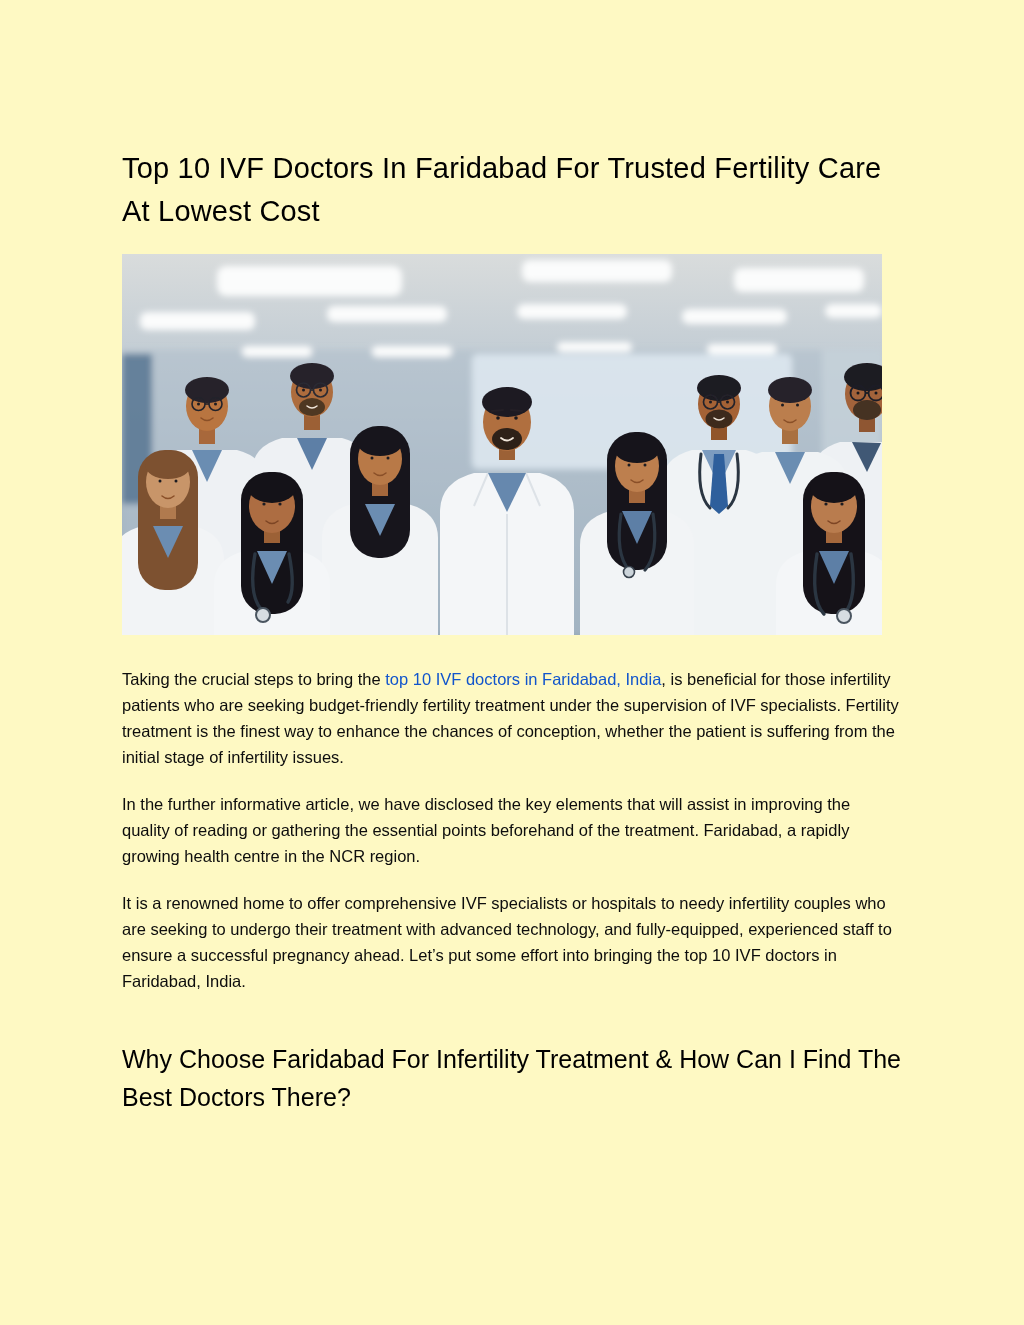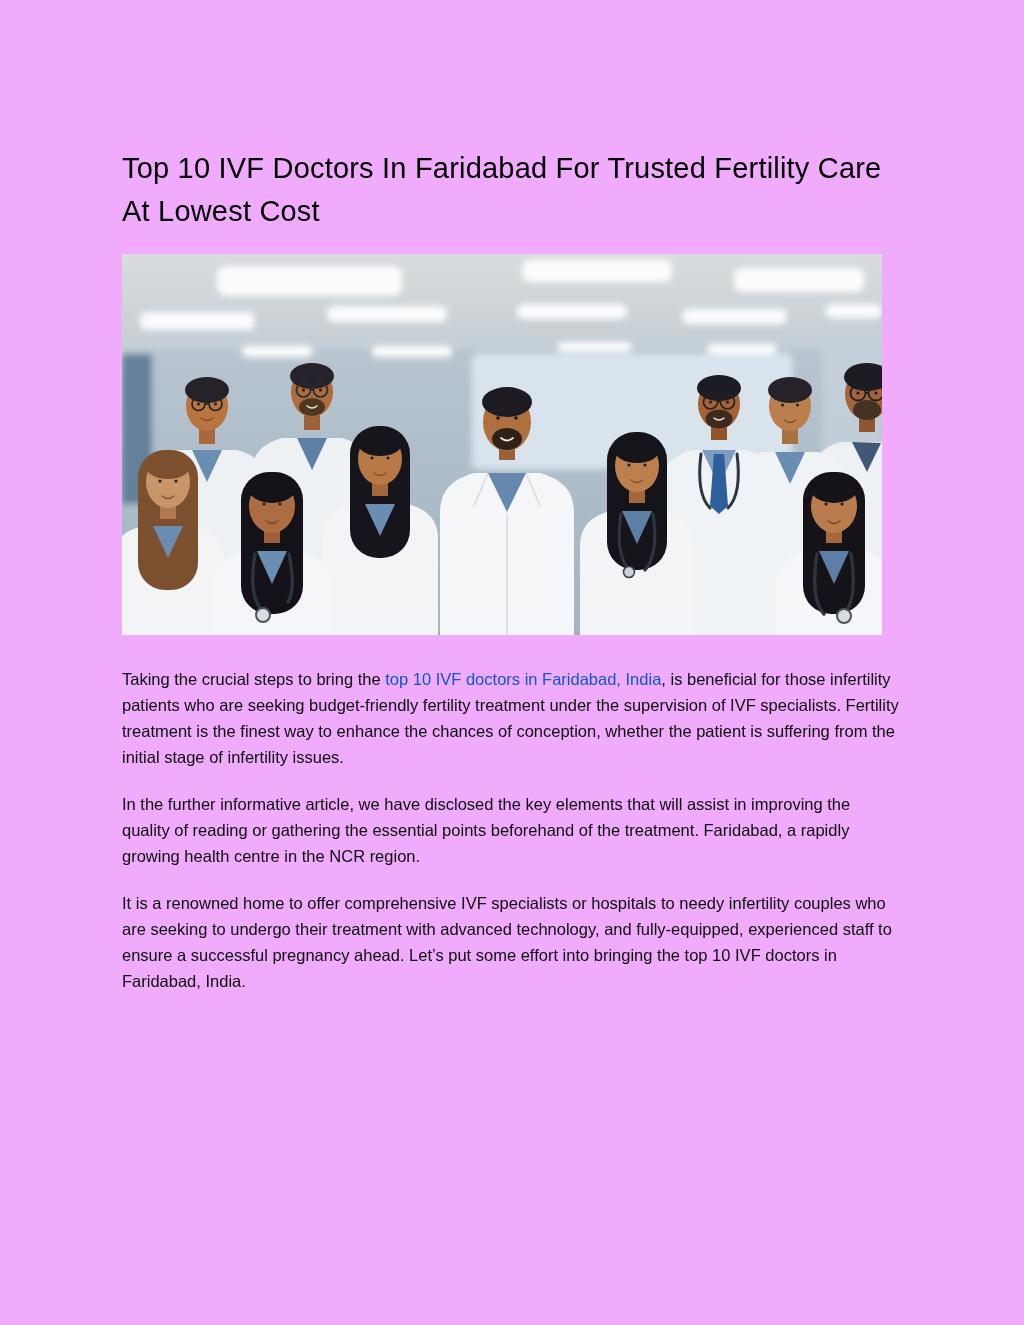--- a/index.html
+++ b/index.html
@@ -1,18 +1,18 @@
 <!DOCTYPE html>
 <html><head>
 <meta charset="utf-8">
 <title>Top 10 IVF Doctors In Faridabad For Trusted Fertility Care At Lowest Cost</title>
 <style>
   html, body { margin: 0; padding: 0; background: #ffffff; }
   .page {
-    width: 1024px; height: 1325px; background: #f0abfc;
+    width: 1024px; height: 1325px; background: #fef9c3;
     overflow: hidden; position: relative;
     font-family: "Liberation Sans", "DejaVu Sans", sans-serif;
     color: #0d0d0d;
   }
   .content { padding: 147px 122px 0 122px; }
   h1 {
     font-size: 29px; line-height: 43px; font-weight: 400;
     color: #000; margin: 0 0 21px 0; letter-spacing: 0.2px;
   }
   figure.hero { margin: 0 0 31px 0; width: 760px; height: 381px; }
@@ -224,16 +224,17 @@
         </g>
       </svg>
     </figure>
 
     <p><span>Taking the crucial steps to bring the </span><a class="doc-link">top 10 IVF doctors in Faridabad, India</a><span>, is beneficial for those infertility patients who are seeking budget-friendly fertility treatment under the supervision of IVF specialists. Fertility treatment is the finest way to enhance the chances of conception, whether the patient is suffering from the initial stage of infertility issues.</span></p>
 
     <p>In the further informative article, we have disclosed the key elements that will assist in improving the quality of reading or gathering the essential points beforehand of the treatment. Faridabad, a rapidly growing health centre in the NCR region.</p>
 
     <p>It is a renowned home to offer comprehensive IVF specialists or hospitals to needy infertility couples who are seeking to undergo their treatment with advanced technology,  and fully-equipped, experienced staff to ensure a successful pregnancy ahead. Let’s put some effort into  bringing the top 10 IVF doctors in Faridabad, India.</p>
 
+    <h2>Why Choose Faridabad For Infertility Treatment &amp; How Can I Find The Best Doctors There?</h2>
 
 
   </article>
 </div>
 
 </body></html>

